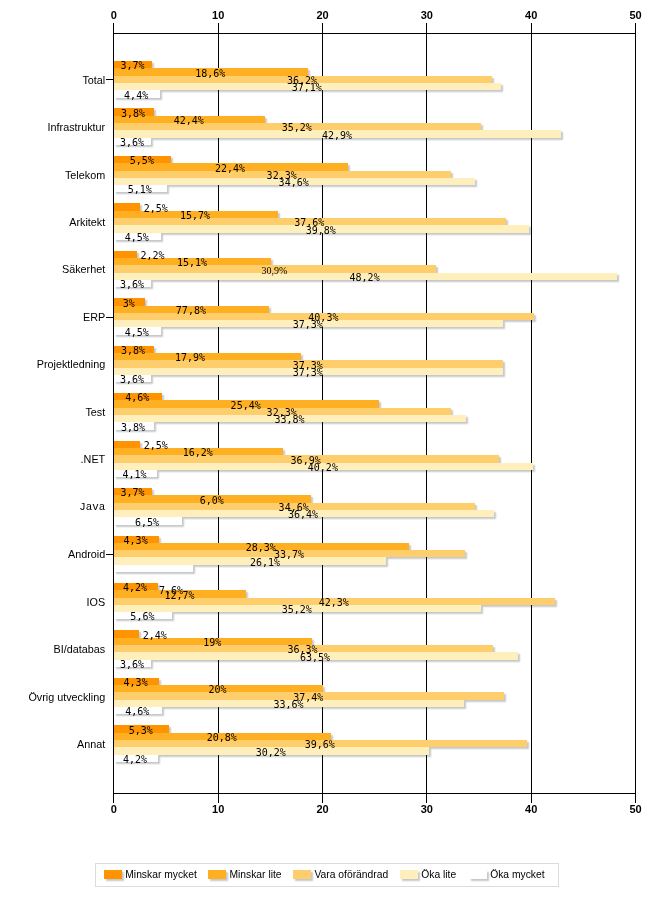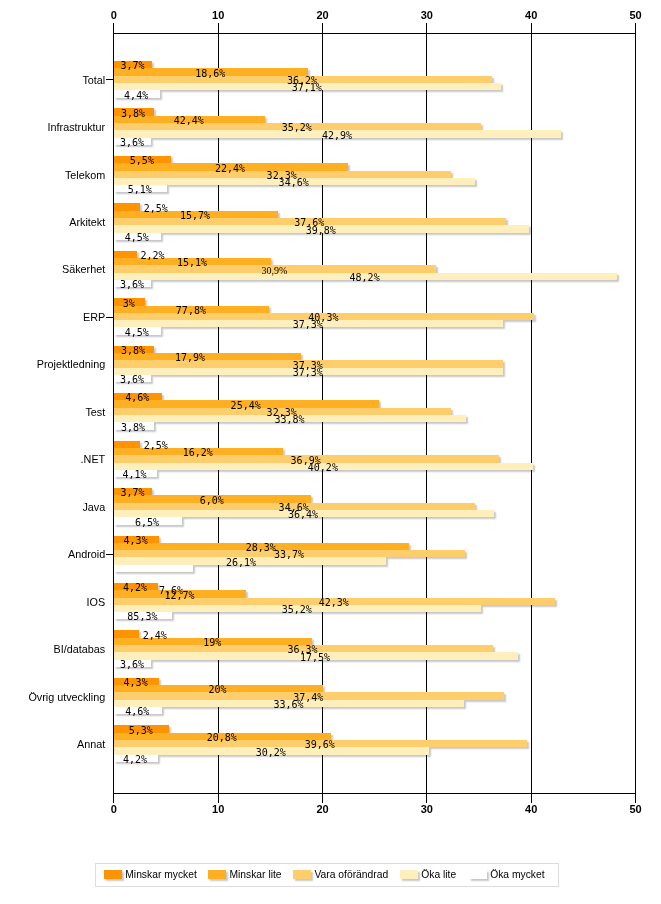--- a/index.html
+++ b/index.html
@@ -167,31 +167,31 @@
       <div class="bar-lbl" style="left: 262.883px; top: 462.1px; width: 120px; height: 12px; line-height: 12px;">40,2%</div>
       <div class="bar-lbl" style="left: 74.5856px; top: 469.1px; width: 120px; height: 12px; line-height: 12px;">4,1%</div>
       <div class="bar-lbl" style="left: 72.4992px; top: 487.1px; width: 120px; height: 12px; line-height: 12px;">3,7%</div>
       <div class="bar-lbl" style="left: 151.782px; top: 494.6px; width: 120px; height: 12px; line-height: 12px;">6,0%</div>
       <div class="bar-lbl" style="left: 233.674px; top: 502.1px; width: 120px; height: 12px; line-height: 12px;">34,6%</div>
       <div class="bar-lbl" style="left: 243.062px; top: 509.1px; width: 120px; height: 12px; line-height: 12px;">36,4%</div>
       <div class="bar-lbl" style="left: 87.104px; top: 516.6px; width: 120px; height: 12px; line-height: 12px;">6,5%</div>
       <div class="bar-lbl" style="left: 75.6288px; top: 535.1px; width: 120px; height: 12px; line-height: 12px;">4,3%</div>
       <div class="bar-lbl" style="left: 200.813px; top: 542.1px; width: 120px; height: 12px; line-height: 12px;">28,3%</div>
       <div class="bar-lbl" style="left: 228.979px; top: 549.1px; width: 120px; height: 12px; line-height: 12px;">33,7%</div>
-      <div class="bar-lbl" style="left: 181px; top: 556.6px; width: 120px; height: 12px; line-height: 12px;">26,1%</div>
+      <div class="bar-lbl" style="left: 205px; top: 556.6px; width: 120px; height: 12px; line-height: 12px;">26,1%</div>
       <div class="bar-lbl" style="left: 111px; top: 564.1px; width: 120px; height: 12px; line-height: 12px; margin-top: 21px;">7,6%</div>
       <div class="bar-lbl" style="left: 75.1072px; top: 582.1px; width: 120px; height: 12px; line-height: 12px;">4,2%</div>
       <div class="bar-lbl" style="left: 119.443px; top: 589.6px; width: 120px; height: 12px; line-height: 12px;">12,7%</div>
       <div class="bar-lbl" style="left: 273.837px; top: 597.1px; width: 120px; height: 12px; line-height: 12px;">42,3%</div>
       <div class="bar-lbl" style="left: 236.803px; top: 604.1px; width: 120px; height: 12px; line-height: 12px;">35,2%</div>
-      <div class="bar-lbl" style="left: 82.4096px; top: 611.1px; width: 120px; height: 12px; line-height: 12px;">85,3%</div>
+      <div class="bar-lbl" style="left: 82.4096px; top: 611.1px; width: 120px; height: 12px; line-height: 12px;">5,6%</div>
       <div class="bar-lbl" style="left: 94.6768px; top: 629.6px; width: 120px; height: 12px; line-height: 12px;">2,4%</div>
       <div class="bar-lbl" style="left: 152.304px; top: 637.1px; width: 120px; height: 12px; line-height: 12px;">19%</div>
       <div class="bar-lbl" style="left: 242.541px; top: 644.1px; width: 120px; height: 12px; line-height: 12px;">36,3%</div>
-      <div class="bar-lbl" style="left: 255.059px; top: 651.6px; width: 120px; height: 12px; line-height: 12px;">17,5%</div>
+      <div class="bar-lbl" style="left: 255.059px; top: 651.6px; width: 120px; height: 12px; line-height: 12px;">63,5%</div>
       <div class="bar-lbl" style="left: 71.9776px; top: 659.1px; width: 120px; height: 12px; line-height: 12px;">3,6%</div>
       <div class="bar-lbl" style="left: 75.6288px; top: 677.1px; width: 120px; height: 12px; line-height: 12px;">4,3%</div>
       <div class="bar-lbl" style="left: 157.52px; top: 684.1px; width: 120px; height: 12px; line-height: 12px;">20%</div>
       <div class="bar-lbl" style="left: 248.278px; top: 691.6px; width: 120px; height: 12px; line-height: 12px;">37,4%</div>
       <div class="bar-lbl" style="left: 228.458px; top: 699.1px; width: 120px; height: 12px; line-height: 12px;">33,6%</div>
       <div class="bar-lbl" style="left: 77.1936px; top: 706.1px; width: 120px; height: 12px; line-height: 12px;">4,6%</div>
       <div class="bar-lbl" style="left: 80.8448px; top: 724.6px; width: 120px; height: 12px; line-height: 12px;">5,3%</div>
       <div class="bar-lbl" style="left: 161.693px; top: 732.1px; width: 120px; height: 12px; line-height: 12px;">20,8%</div>
       <div class="bar-lbl" style="left: 259.754px; top: 739.1px; width: 120px; height: 12px; line-height: 12px;">39,6%</div>
       <div class="bar-lbl" style="left: 210.723px; top: 746.6px; width: 120px; height: 12px; line-height: 12px;">30,2%</div>
@@ -201,21 +201,21 @@
     <div class="cat-lbl" style="left: 0px; top: 72.65px; width: 105.2px; height: 14px; line-height: 14px;">Total</div>
     <div class="cat-lbl" style="left: 0px; top: 120.1px; width: 105.2px; height: 14px; line-height: 14px;">Infrastruktur</div>
     <div class="cat-lbl" style="left: 0px; top: 167.55px; width: 105.2px; height: 14px; line-height: 14px;">Telekom</div>
     <div class="cat-lbl" style="left: 0px; top: 215px; width: 105.2px; height: 14px; line-height: 14px;">Arkitekt</div>
     <div class="cat-lbl" style="left: 0px; top: 262.45px; width: 105.2px; height: 14px; line-height: 14px;">Säkerhet</div>
     <div class="cat-tick" style="left: 106px; top: 317px; width: 7.4px;"></div>
     <div class="cat-lbl" style="left: 0px; top: 309.9px; width: 105.2px; height: 14px; line-height: 14px;">ERP</div>
     <div class="cat-lbl" style="left: 0px; top: 357.35px; width: 105.2px; height: 14px; line-height: 14px;">Projektledning</div>
     <div class="cat-lbl" style="left: 0px; top: 404.8px; width: 105.2px; height: 14px; line-height: 14px;">Test</div>
     <div class="cat-lbl" style="left: 0px; top: 452.25px; width: 105.2px; height: 14px; line-height: 14px;">.NET</div>
-    <div class="cat-lbl" style="left: 0px; top: 499.7px; width: 105.2px; height: 14px; line-height: 14px;">Java</div>
+    <div class="cat-lbl" style="left: 0px; top: 499.7px; width: 105.2px; height: 14px; line-height: 14px; font-family: Liberation Mono, monospace;">Java</div>
     <div class="cat-tick" style="left: 106px; top: 554px; width: 7.4px;"></div>
     <div class="cat-lbl" style="left: 0px; top: 547.15px; width: 105.2px; height: 14px; line-height: 14px;">Android</div>
     <div class="cat-lbl" style="left: 0px; top: 594.6px; width: 105.2px; height: 14px; line-height: 14px;">IOS</div>
     <div class="cat-lbl" style="left: 0px; top: 642.05px; width: 105.2px; height: 14px; line-height: 14px;">BI/databas</div>
     <div class="cat-lbl" style="left: 0px; top: 689.5px; width: 105.2px; height: 14px; line-height: 14px;">Övrig utveckling</div>
     <div class="cat-lbl" style="left: 0px; top: 736.95px; width: 105.2px; height: 14px; line-height: 14px;">Annat</div>
     <div class="legend" style="left: 95px; top: 863px; width: 462px; height: 22px;">
       <div class="legend-item" style="left: 8.1px; top: 5px;">
         <span class="legend-sw" style="background: rgb(255, 148, 0);"></span>
         <span class="legend-txt">Minskar mycket</span>

